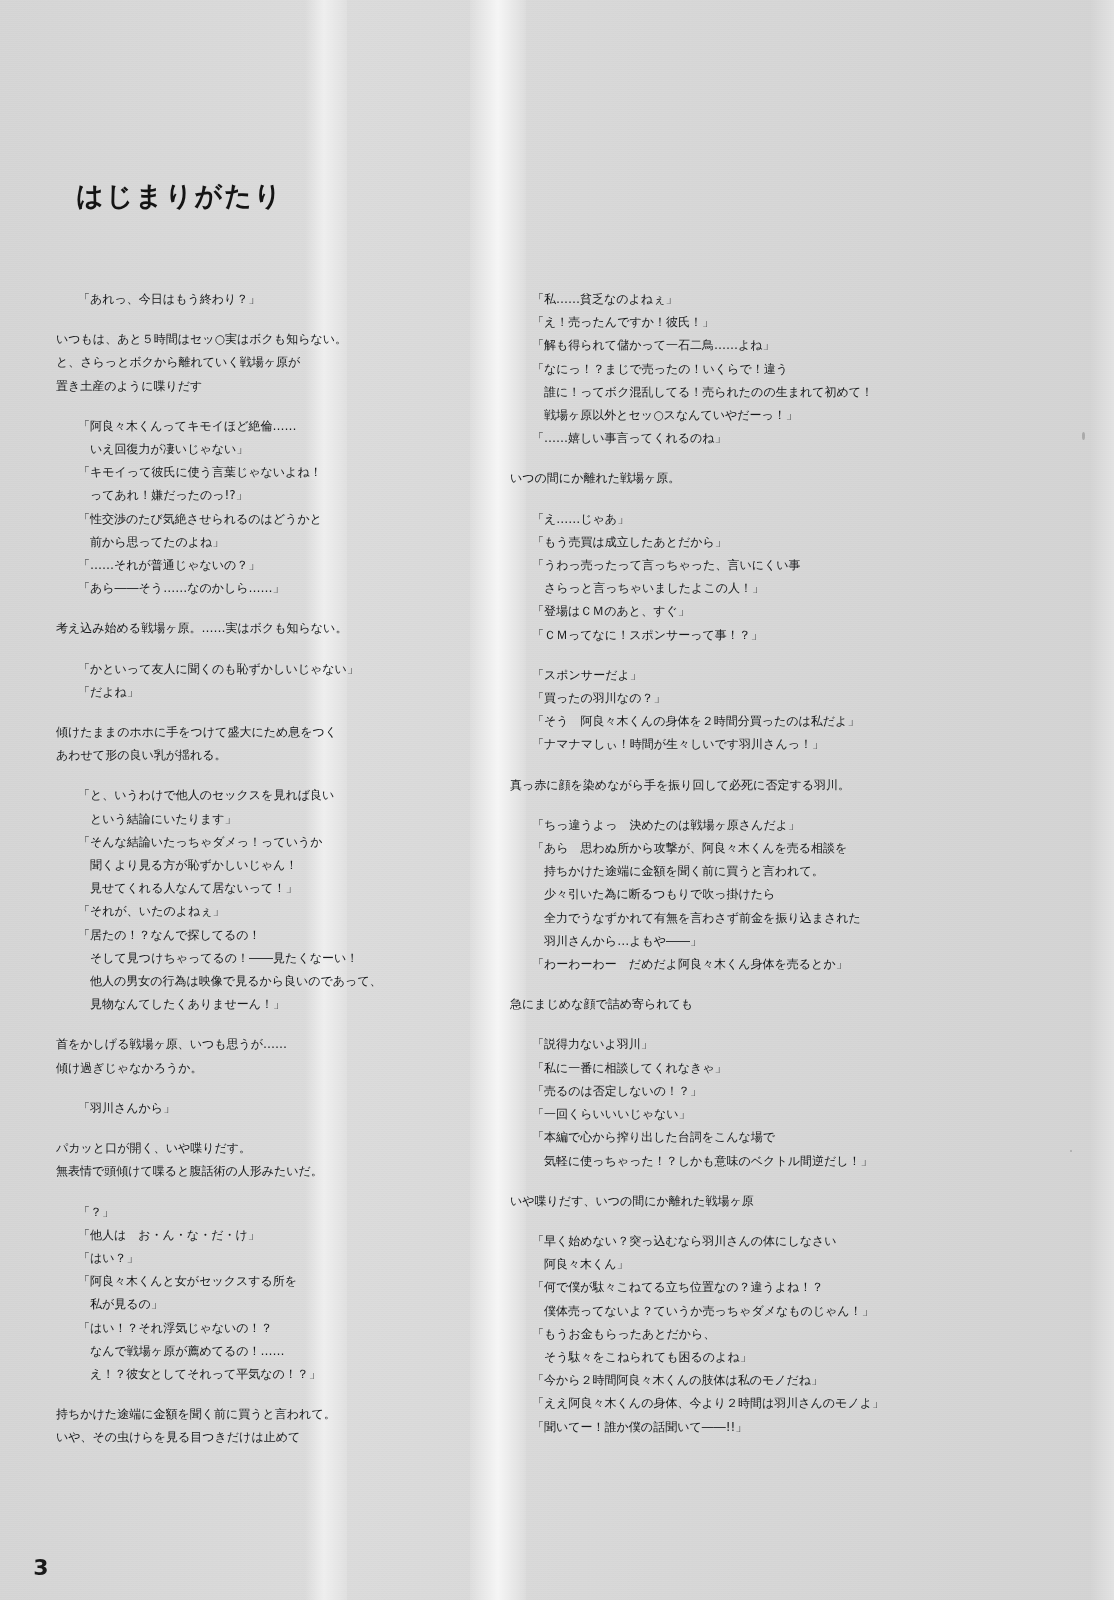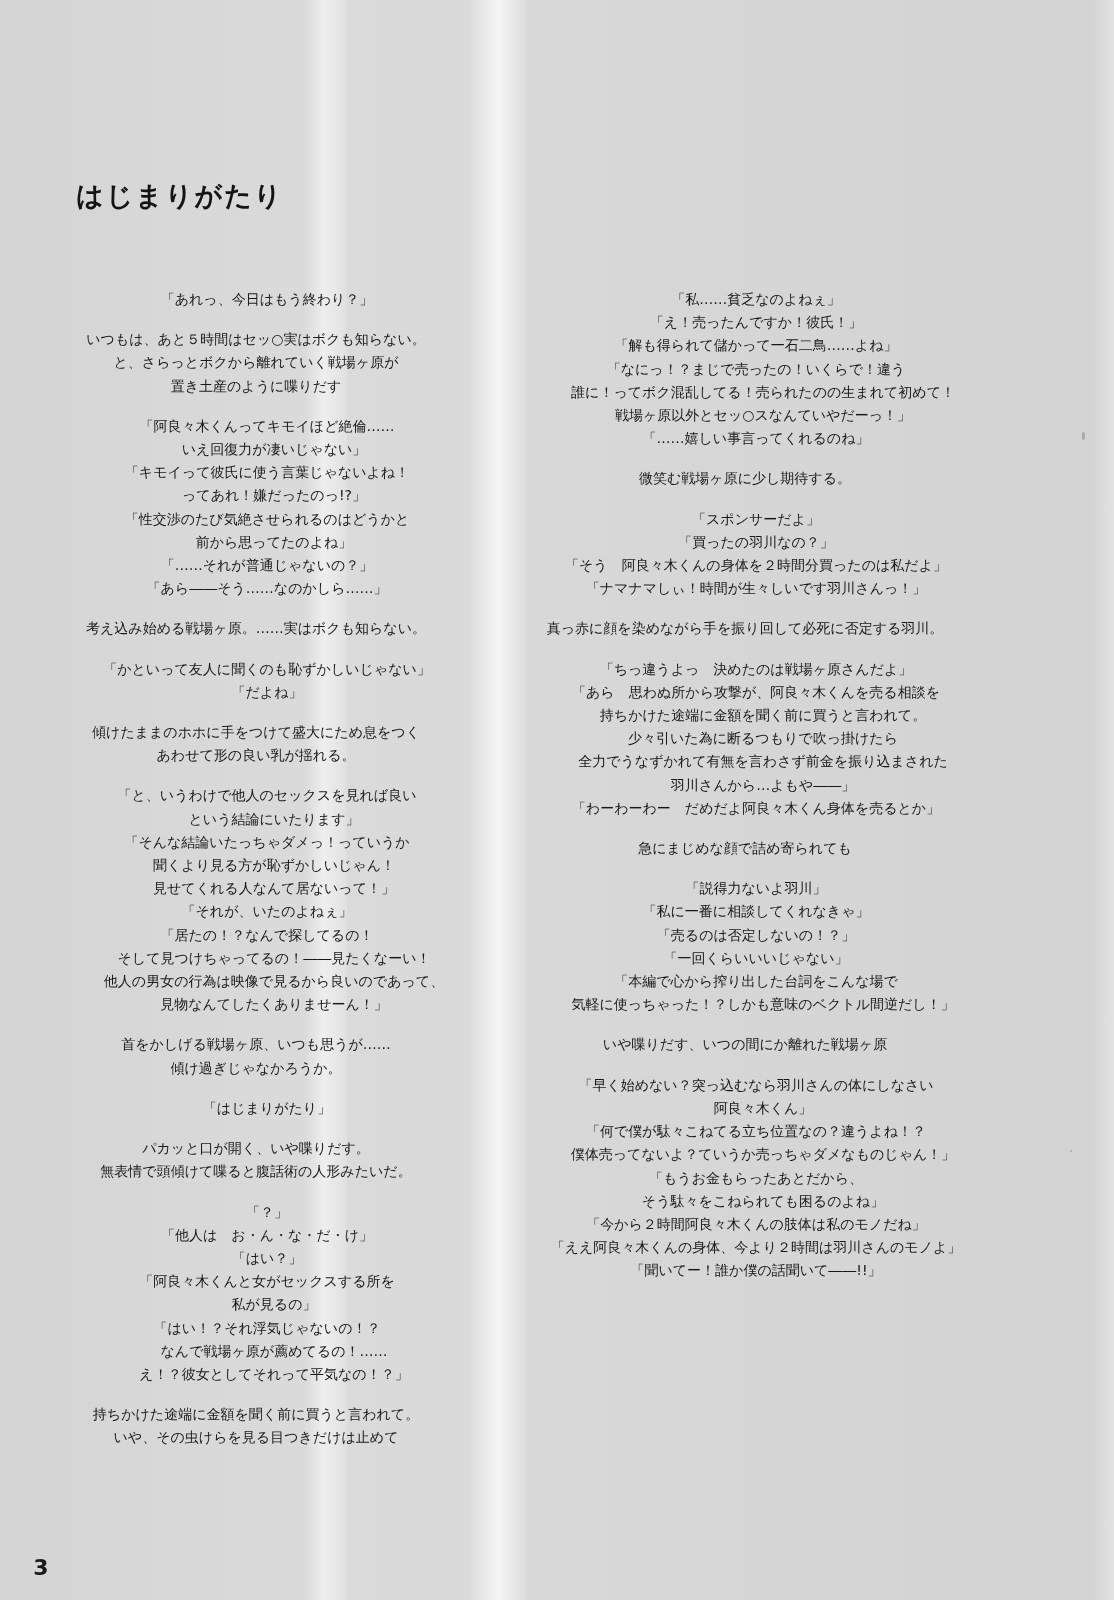--- a/index.html
+++ b/index.html
@@ -53,25 +53,24 @@
     font-weight: bold;
     letter-spacing: 2px;
     color: #141414;
     font-family: Liberation Mono, monospace;
   }
 
   .column {
     position: absolute;
     top: 288px;
     color: #16181a;
-    font-size: 14px;
+    font-size: 12px;
     line-height: 23.2px;
     font-family: "DejaVu Sans", sans-serif;
     white-space: pre-wrap;
-    text-align: center;
   }
   #col-left {
     left: 56px;
     width: 400px;
   }
   #col-right {
     left: 510px;
     width: 470px;
   }
   .para {
@@ -129,37 +128,42 @@
 あわせて形の良い乳が揺れる。</div><div class="para quote">「と、いうわけで他人のセックスを見れば良い
 　という結論にいたります」
 「そんな結論いたっちゃダメっ！っていうか
 　聞くより見る方が恥ずかしいじゃん！
 　見せてくれる人なんて居ないって！」
 「それが、いたのよねぇ」
 「居たの！？なんで探してるの！
 　そして見つけちゃってるの！――見たくなーい！
 　他人の男女の行為は映像で見るから良いのであって、
 　見物なんてしたくありませーん！」</div><div class="para normal">首をかしげる戦場ヶ原、いつも思うが……
-傾け過ぎじゃなかろうか。</div><div class="para quote">「はじまりがたり」</div><div class="para normal">パカッと口が開く、いや喋りだす。
+傾け過ぎじゃなかろうか。</div><div class="para quote">「羽川さんから」</div><div class="para normal">パカッと口が開く、いや喋りだす。
 無表情で頭傾けて喋ると腹話術の人形みたいだ。</div><div class="para quote">「？」
 「他人は　お・ん・な・だ・け」
 「はい？」
 「阿良々木くんと女がセックスする所を
 　私が見るの」
 「はい！？それ浮気じゃないの！？
 　なんで戦場ヶ原が薦めてるの！……
 　え！？彼女としてそれって平気なの！？」</div><div class="para normal">持ちかけた途端に金額を聞く前に買うと言われて。
 いや、その虫けらを見る目つきだけは止めて</div></div>
   <div class="column" id="col-right"><div class="para quote">「私……貧乏なのよねぇ」
 「え！売ったんですか！彼氏！」
 「解も得られて儲かって一石二鳥……よね」
 「なにっ！？まじで売ったの！いくらで！違う
 　誰に！ってボク混乱してる！売られたのの生まれて初めて！
 　戦場ヶ原以外とセッ○スなんていやだーっ！」
-「……嬉しい事言ってくれるのね」</div><div class="para normal">微笑む戦場ヶ原に少し期待する。</div><div class="para quote">「スポンサーだよ」
+「……嬉しい事言ってくれるのね」</div><div class="para normal">いつの間にか離れた戦場ヶ原。</div><div class="para quote">「え……じゃあ」
+「もう売買は成立したあとだから」
+「うわっ売ったって言っちゃった、言いにくい事
+　さらっと言っちゃいましたよこの人！」
+「登場はＣＭのあと、すぐ」
+「ＣＭってなに！スポンサーって事！？」</div><div class="para quote">「スポンサーだよ」
 「買ったの羽川なの？」
 「そう　阿良々木くんの身体を２時間分買ったのは私だよ」
 「ナマナマしぃ！時間が生々しいです羽川さんっ！」</div><div class="para normal">真っ赤に顔を染めながら手を振り回して必死に否定する羽川。</div><div class="para quote">「ちっ違うよっ　決めたのは戦場ヶ原さんだよ」
 「あら　思わぬ所から攻撃が、阿良々木くんを売る相談を
 　持ちかけた途端に金額を聞く前に買うと言われて。
 　少々引いた為に断るつもりで吹っ掛けたら
 　全力でうなずかれて有無を言わさず前金を振り込まされた
 　羽川さんから…よもや――」
 「わーわーわー　だめだよ阿良々木くん身体を売るとか」</div><div class="para normal">急にまじめな顔で詰め寄られても</div><div class="para quote">「説得力ないよ羽川」
 「私に一番に相談してくれなきゃ」

